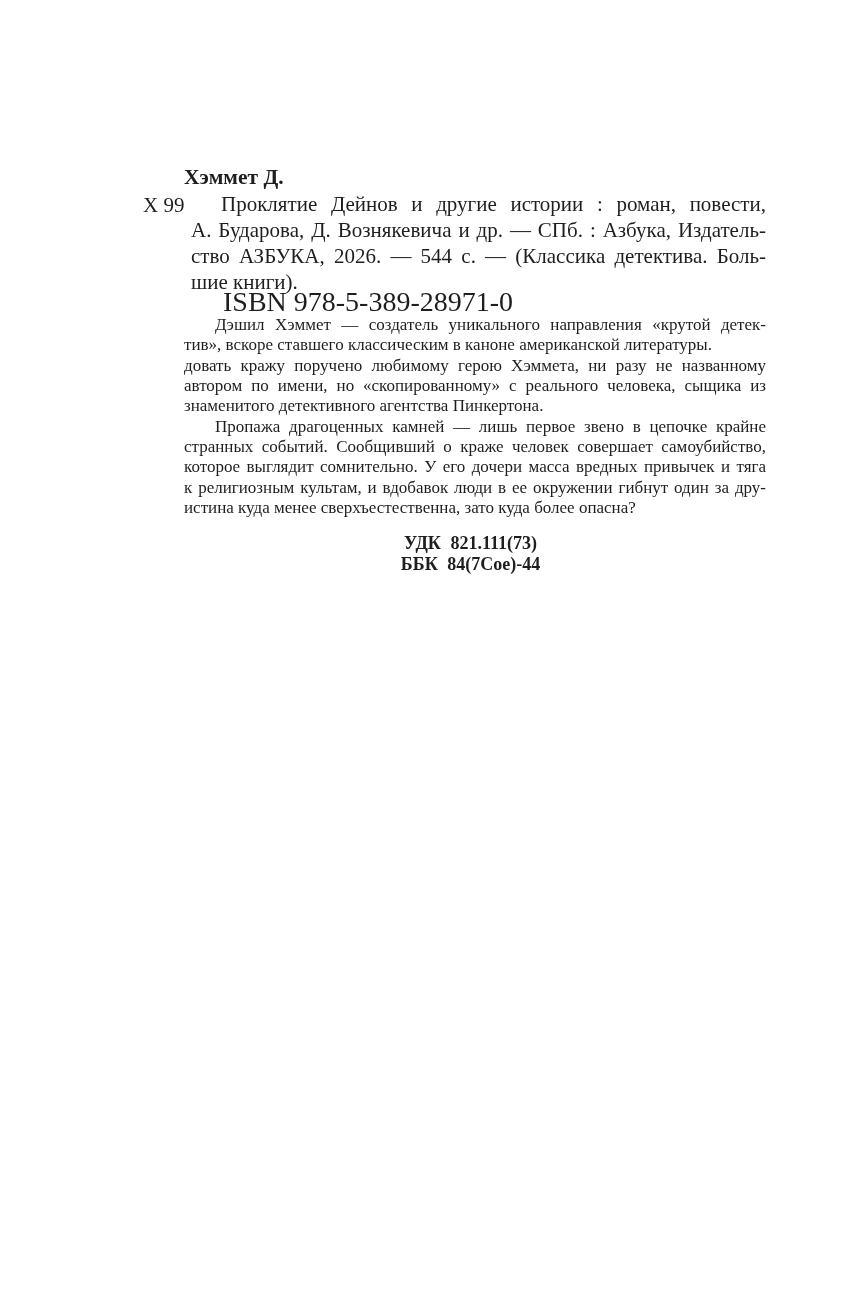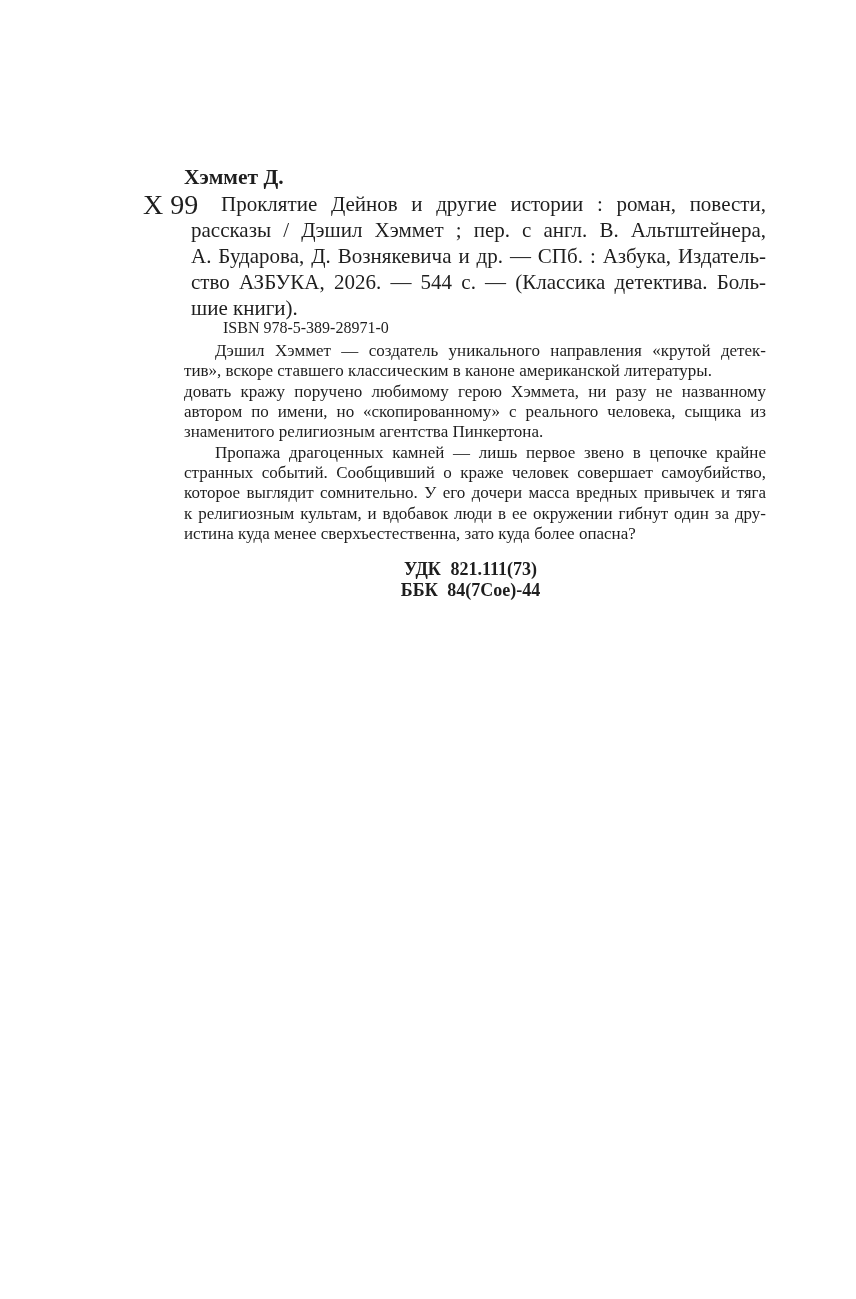--- a/index.html
+++ b/index.html
@@ -23,21 +23,21 @@
   .card {
     position: absolute;
     left: 184px;
     top: 164px;
     width: 582px;
   }
   .index-label {
     position: absolute;
     left: -41px;
     top: 28px;
-    font-size: 28px;
+    font-size: 21px;
     line-height: 26px;
     white-space: nowrap;
   }
   .author-heading {
     font-size: 21.5px;
     font-weight: 700;
     line-height: 27px;
   }
   .desc-line {
     font-size: 21px;
@@ -45,21 +45,21 @@
     text-align: justify;
     padding-left: 7px;
   }
   .desc-line.jlast {
     text-align-last: justify;
   }
   .desc-line.first {
     text-indent: 30px;
   }
   .isbn-line {
-    font-size: 16px;
+    font-size: 28px;
     line-height: 26px;
     padding-left: 39px;
     margin-top: -6px;
   }
   .annotation {
     margin-top: 0;
   }
   .ann-line {
     font-size: 17px;
     line-height: 20.33px;
@@ -89,40 +89,39 @@
 <div class="page">
   <div class="card">
 
     <div class="index-label">Х 99</div>
 
     <div class="author-heading">Хэммет Д.</div>
 
     <div class="desc">
 
     <div class="desc-line first jlast">Проклятие Дейнов и другие истории : роман, повести,</div>
-        <div class="desc-line jlast">рассказы / Дэшил Хэммет ; пер. с англ. В. Альтштейнера,</div>
         <div class="desc-line jlast">А. Бударова, Д. Вознякевича и др. — СПб. : Азбука, Издатель-</div>
         <div class="desc-line jlast">ство АЗБУКА, 2026. — 544 с. — (Классика детектива. Боль-</div>
         <div class="desc-line">шие книги).</div>
       </div>
 
     <div class="isbn-line">ISBN 978-5-389-28971-0</div>
 
     <div class="annotation">
 
     <div class="ann-para">
 
         <div class="ann-line first jlast">Дэшил Хэммет — создатель уникального направления «крутой детек-</div>
           <div class="ann-line">тив», вскоре ставшего классическим в каноне американской литературы.</div>
         </div>
         <div class="ann-para">
 
           <div class="ann-line jlast">довать кражу поручено любимому герою Хэммета, ни разу не названному</div>
           <div class="ann-line jlast">автором по имени, но «скопированному» с реального человека, сыщика из</div>
-          <div class="ann-line">знаменитого религиозным агентства Пинкертона.</div>
+          <div class="ann-line">знаменитого детективного агентства Пинкертона.</div>
         </div>
         <div class="ann-para">
 
         <div class="ann-line first jlast">Пропажа драгоценных камней — лишь первое звено в цепочке крайне</div>
           <div class="ann-line jlast">странных событий. Сообщивший о краже человек совершает самоубийство,</div>
           <div class="ann-line jlast">которое выглядит сомнительно. У его дочери масса вредных привычек и тяга</div>
           <div class="ann-line jlast">к религиозным культам, и вдобавок люди в ее окружении гибнут один за дру-</div>
           <div class="ann-line">истина куда менее сверхъестественна, зато куда более опасна?</div>
         </div>
       </div>

